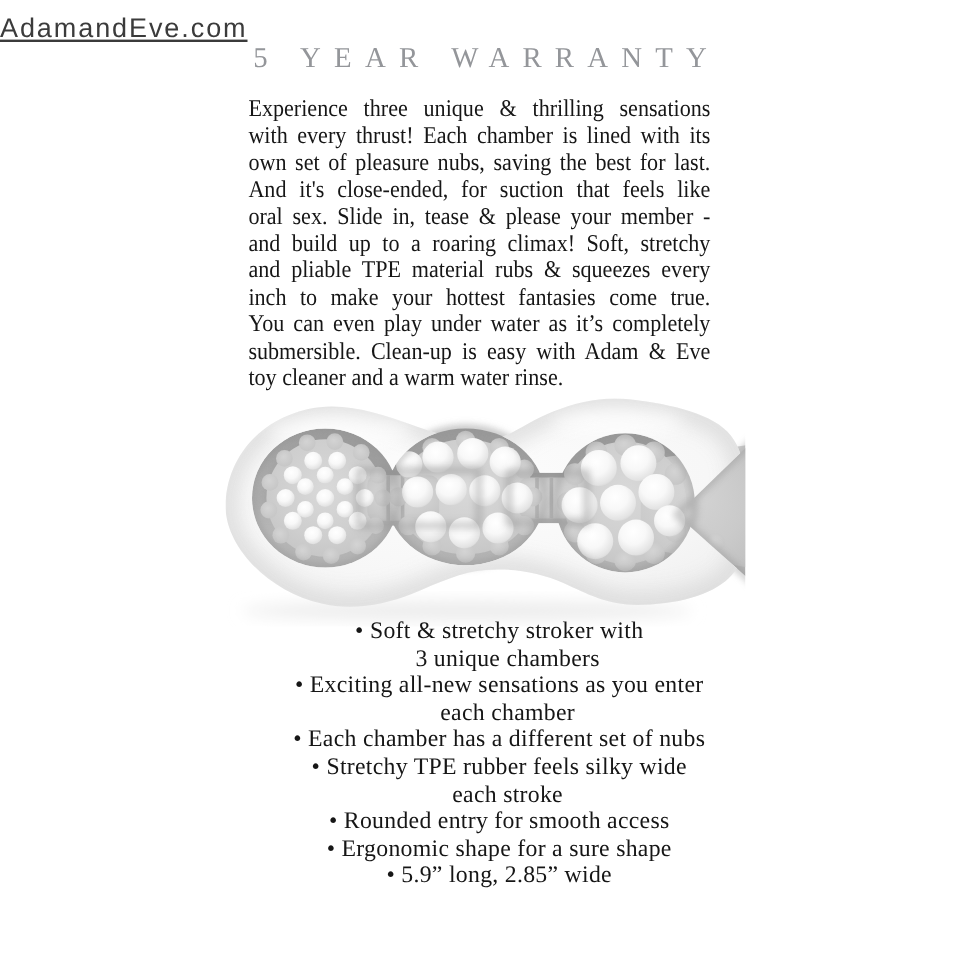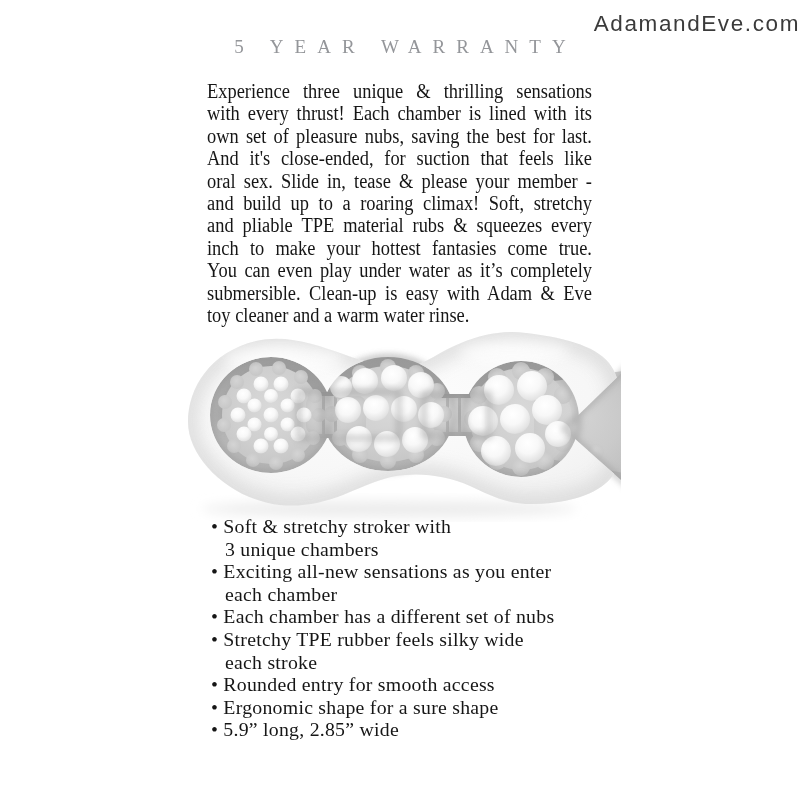--- a/index.html
+++ b/index.html
@@ -1,30 +1,30 @@
 <!DOCTYPE html>
 <html style="--page-bg: #ffffff; --site-text: #3b3b3b; --warranty-text: #94969a; --body-text: #161616; --illo-body: #f5f5f5; --illo-cavity: #b0b0b0; --illo-nub: #fafafa;"><head>
 <meta charset="utf-8">
 <style>
   html,body{margin:0;padding:0;background:#fff;}
   .page{position:relative;width:800px;height:800px;background:var(--page-bg,#fff);overflow:hidden;
         font-family:"Liberation Serif", serif;color:var(--body-text,#161616);}
-  .site{position:absolute;top:11px;left:0;width:800px;text-align:right;
+  .site{position:absolute;top:11px;left:0;width:800px;text-align:left;
         font-family:"Liberation Sans", sans-serif;font-size:22.5px;letter-spacing:1.6px;
-        color:var(--site-text,#3b3b3b);}
+        color:var(--site-text,#3b3b3b);text-decoration:underline;}
   .warranty{position:absolute;top:36px;left:0;width:800px;text-align:center;
-        font-family:"Liberation Serif", serif;font-size:19px;letter-spacing:11px;padding-left:11px;
+        font-family:"Liberation Serif", serif;font-size:24px;letter-spacing:11px;padding-left:11px;
         box-sizing:border-box;color:var(--warranty-text,#94969a);}
   .para{position:absolute;left:207px;top:80px;width:418px;transform:scaleX(0.921);
         transform-origin:0 0;font-size:20px;line-height:22.4px;}
   .para > div{text-align:justify;text-align-last:justify;}
   .para > div:last-child{text-align-last:left;}
   .illustration{position:absolute;left:184px;top:324px;}
   .features{position:absolute;left:211px;top:515px;width:410px;margin:0;padding:0;list-style:none;
-        font-size:19.8px;line-height:22.6px;letter-spacing:0.25px;}
+        font-size:19.8px;line-height:22.6px;letter-spacing:0.25px;text-align:center;}
   .features > li{margin:0;padding-left:14px;text-indent:-14px;white-space:pre-line;}
 </style>
 </head>
 <body>
 
 <div class="page">
 
   <div class="site">AdamandEve.com</div>
 
   <div class="warranty">5 YEAR WARRANTY</div>

